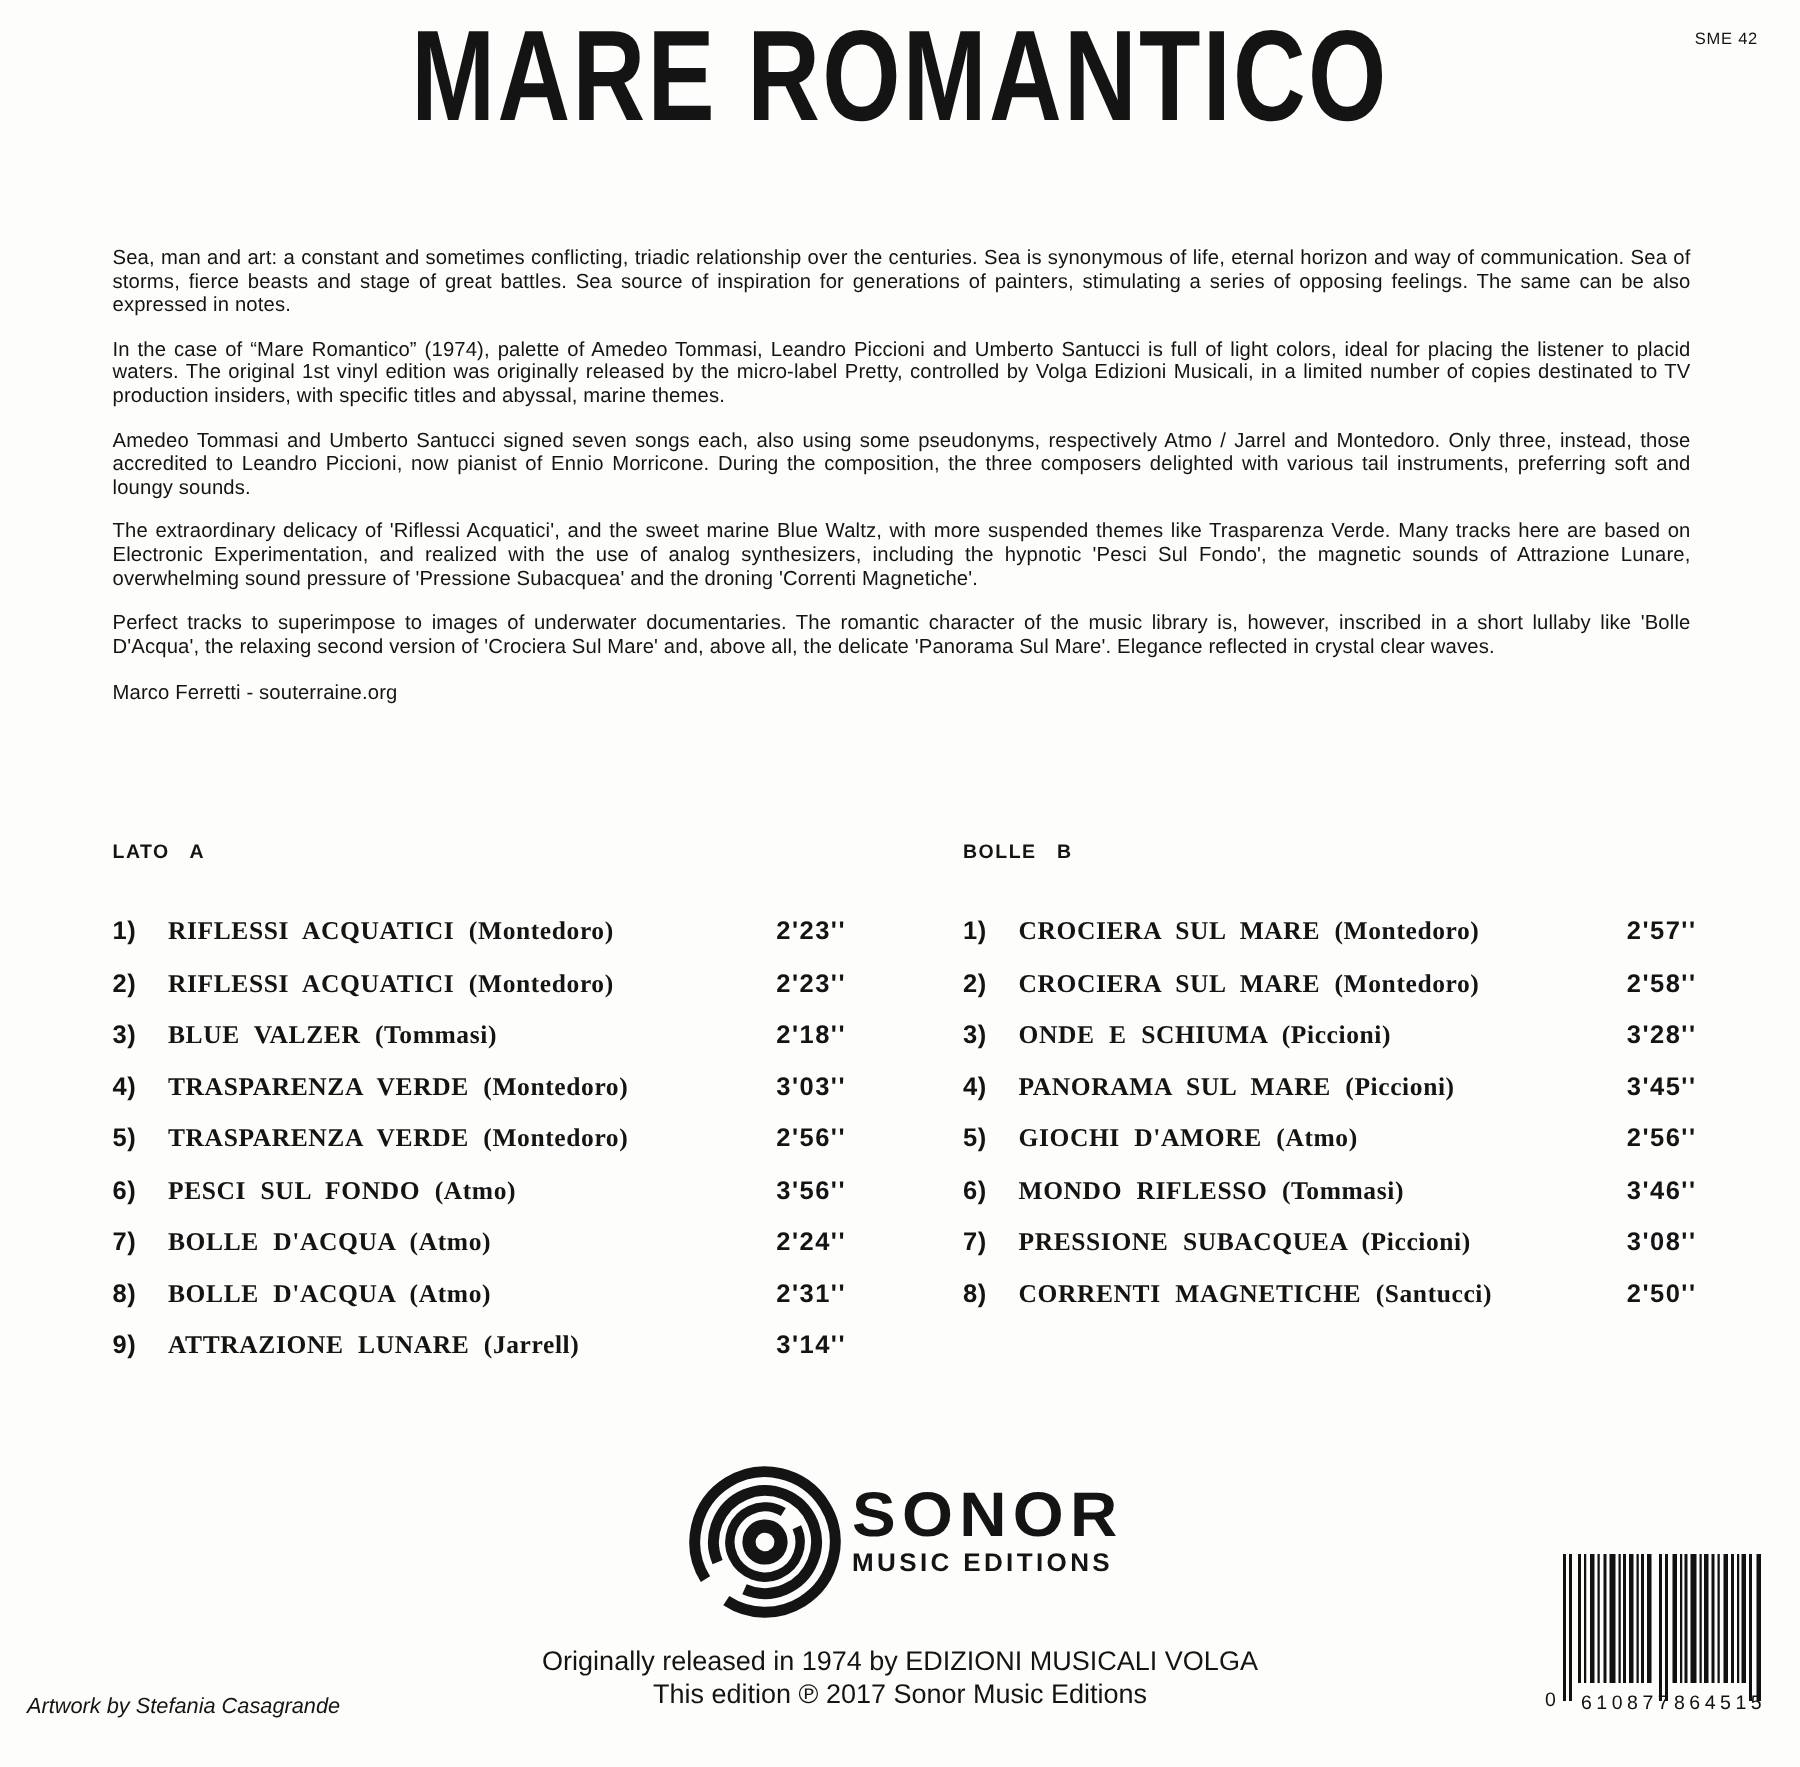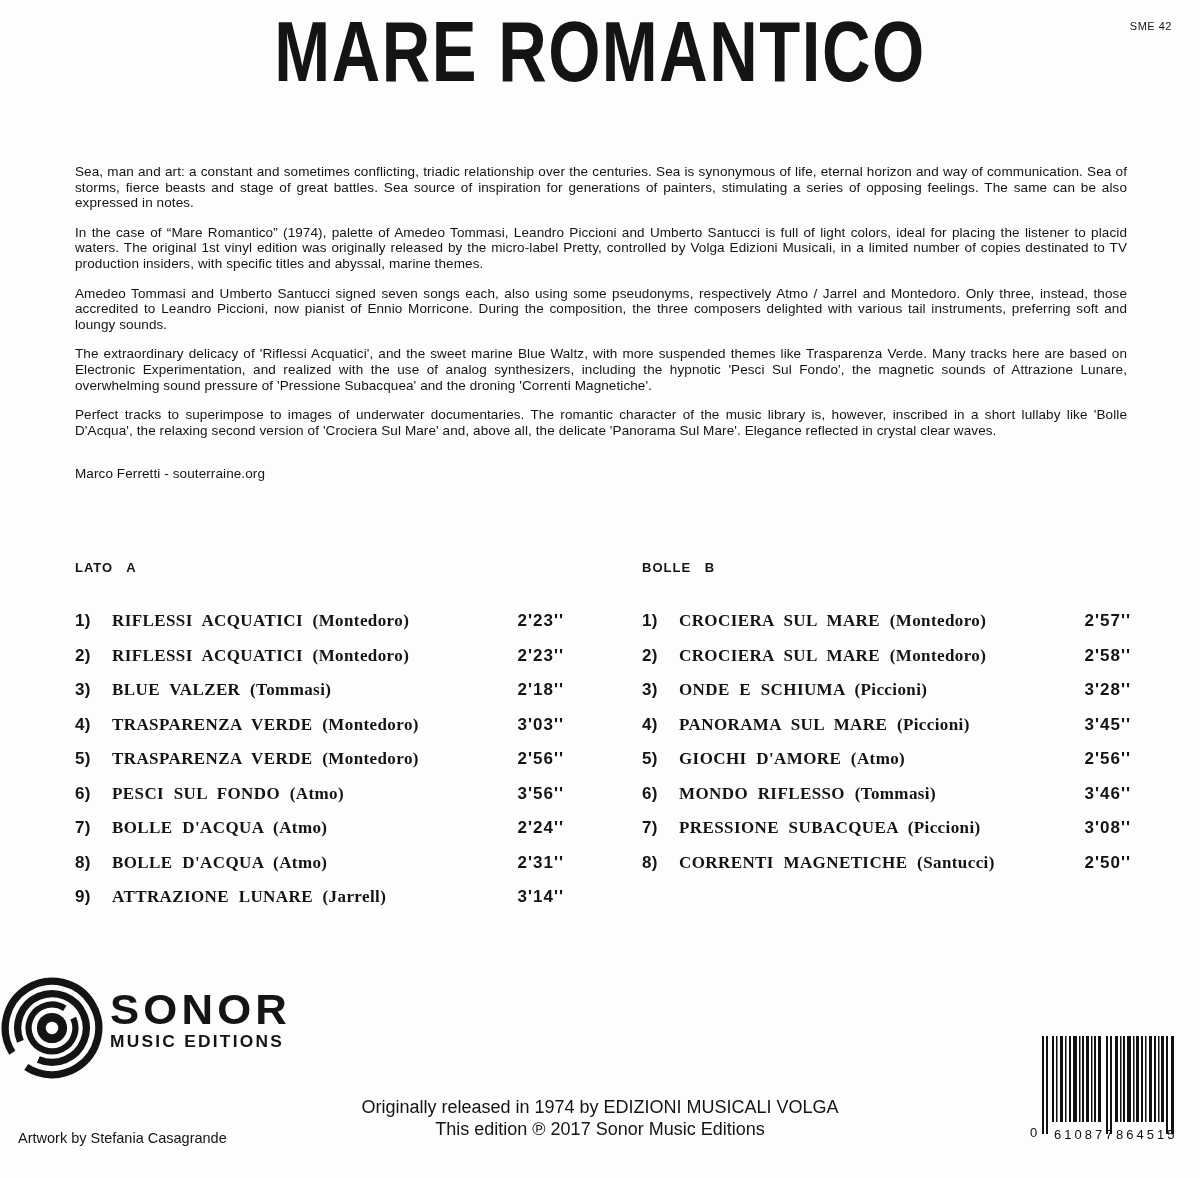--- a/index.html
+++ b/index.html
@@ -19,49 +19,49 @@
     white-space:nowrap;
   }
   .catalog{position:absolute;top:20px;right:28px;font-size:11px;letter-spacing:.5px;}
 
   
   .intro{position:absolute;top:164px;left:75px;width:1052px;}
   .intro p{
     margin:0 0 14px 0;font-size:13.5px;line-height:15.6px;
     text-align:justify;letter-spacing:.1px;
   }
-  .intro .signature{text-align:left;margin-top:28px;}
+  .intro .signature{text-align:left;margin-top:16px;}
 
   
   .sides{position:absolute;top:560px;left:75px;width:1056px;display:flex;justify-content:space-between;}
   .side{width:489px;}
   .side-label{
     font-weight:bold;font-size:13px;letter-spacing:1px;word-spacing:9px;
     margin:0 0 36px 0;
   }
   .track{display:flex;align-items:baseline;font-weight:bold;font-size:17px;
     letter-spacing:.4px;margin-bottom:14.5px;line-height:20px;}
   .tnum{width:37px;flex:0 0 37px;}
   .ttitle{word-spacing:5px;font-family:Liberation Serif, serif;}
   .ttime{margin-left:auto;letter-spacing:1px;}
 
   
-  .logo{position:absolute;top:976px;left:0;width:100%;display:flex;}
+  .logo{position:absolute;top:976px;left:0;width:100%;display:flex;justify-content:center;}
   .logo-inner{display:flex;align-items:flex-start;}
   .logo-icon{width:104px;height:104px;flex:0 0 104px;}
   .logo-text{margin-left:6px;padding-top:16px;}
   .logo-name{font-weight:bold;font-size:42px;line-height:.88;letter-spacing:4px;
     transform:scaleX(1.04);transform-origin:0 0;}
   .logo-tagline{font-weight:bold;font-size:17px;letter-spacing:2.2px;margin-top:3px;
     transform:scaleX(1.02);transform-origin:0 0;}
 
   
   .footer{position:absolute;top:1096px;left:0;width:100%;text-align:center;
     font-size:18px;line-height:22px;}
-  .credit{position:absolute;left:18px;top:1130px;font-size:14.5px;}
+  .credit{position:absolute;left:18px;top:1130px;font-size:14.5px;font-style:italic;}
 
   
   .barcode{position:absolute;right:22px;top:1036px;width:150px;height:112px;}
   .barcode svg{display:block;}
   .barcode text{font-family:"Liberation Sans",sans-serif;font-size:13px;fill:#111;}
 </style>
 </head>
 <body>
 
 <div class="cover">

